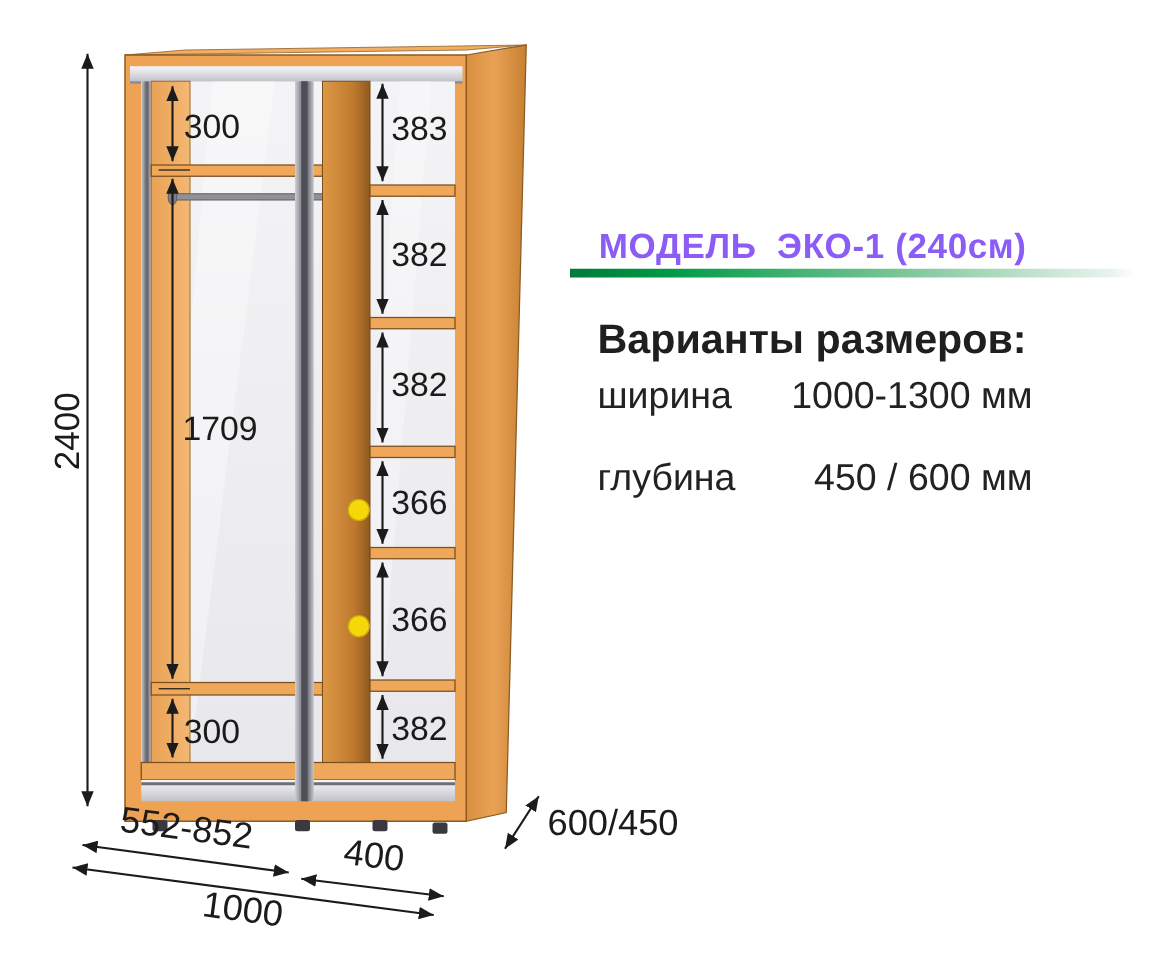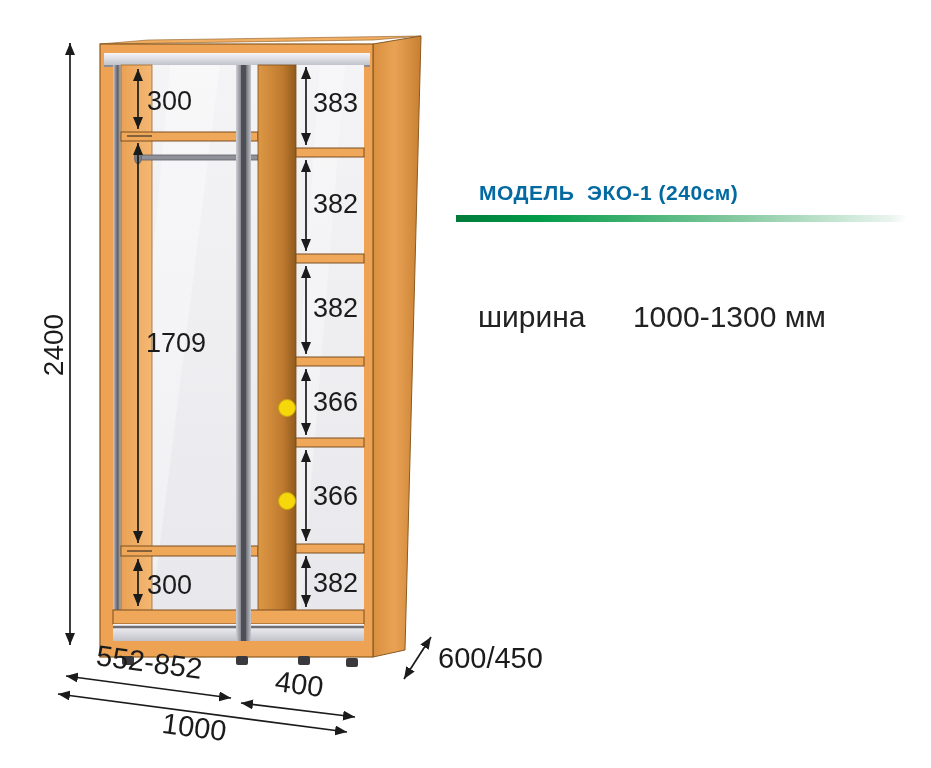--- a/index.html
+++ b/index.html
@@ -5,22 +5,22 @@
   html,body{margin:0;padding:0;background:#ffffff;}
   .stage{position:relative;width:931px;height:768px;background:#ffffff;overflow:hidden;
          font-family:"Liberation Sans",sans-serif;}
   .stage svg{position:absolute;left:0;top:0;}
   svg text{font-family:"Liberation Sans",sans-serif;fill:#1b1b1b;}
   .dim{stroke:#1b1b1b;stroke-width:1.7;fill:none;}
   .tick{stroke:#1b1b1b;stroke-width:1;}
   .dimtxt{font-size:27px;}
   .dimtxt-big{font-size:29px;}
   
-  .title{position:absolute;left:479px;top:181px;font-size:21px;font-weight:bold;
-         color:#0369a1;letter-spacing:0.5px;white-space:pre;}
+  .title{position:absolute;left:479px;top:181px;font-size:28px;font-weight:bold;
+         color:#8b5cf6;letter-spacing:0.5px;white-space:pre;}
   .greenbar{position:absolute;left:456px;top:215px;width:452px;height:7px;
          background:linear-gradient(to right,#007A3A,#009B47 18%,#7fc79b 60%,#e9f4ee 96%,#ffffff);}
   .heading{position:absolute;left:478px;top:252px;font-size:33px;font-weight:bold;color:#1f1f1f;}
   .rows{position:absolute;left:478px;top:300px;width:348px;}
   .row{display:flex;justify-content:space-between;font-size:30px;color:#222222;
        line-height:33px;height:33px;}
   .row .lbl{text-align:right;}
   .row .val{text-align:right;margin-left:17px;}
 </style>
 </head>
@@ -137,22 +137,27 @@
 
     <line class="dim" x1="58" y1="694" x2="347" y2="732" marker-start="url(#arr)" marker-end="url(#arr)"></line>
     <text class="dimtxt-big" transform="rotate(7.5 193 737)" x="193" y="737" text-anchor="middle">1000</text>
 
     <line class="dim" x1="404" y1="679" x2="431" y2="637" marker-start="url(#arr)" marker-end="url(#arr)"></line>
     <text class="dimtxt-big" x="438" y="668">600/450</text>
   </svg>
 
   <div class="title">МОДЕЛЬ  ЭКО-1 (240см)</div>
   <div class="greenbar"></div>
+  <div class="heading">Варианты размеров:</div>
   <div class="rows">
     <div class="row">
       <span class="lbl">ширина</span>
       <span class="val">1000-1300 мм</span>
     </div>
     <div class="row">
     </div>
+    <div class="row">
+      <span class="lbl">глубина</span>
+      <span class="val">450 / 600 мм</span>
+    </div>
   </div>
 
 </div>
 
 </body></html>

